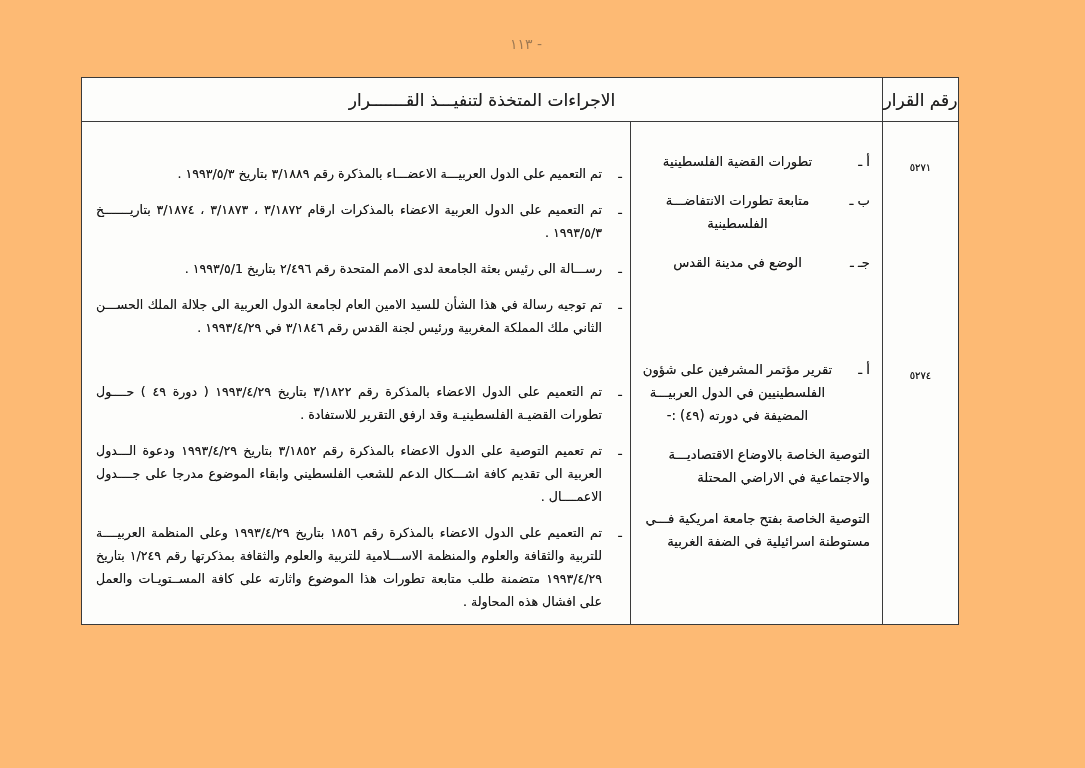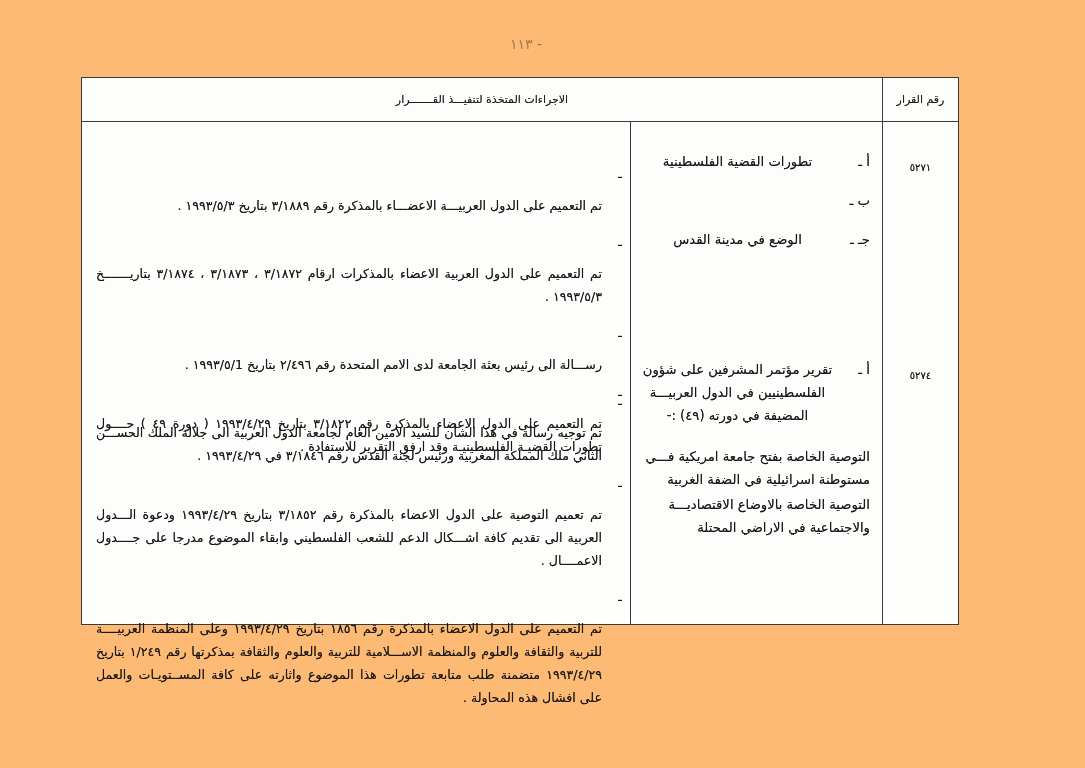--- a/index.html
+++ b/index.html
@@ -26,21 +26,21 @@
   }
   .header-row{
     display:flex;flex:0 0 43px;border-bottom:1.6px solid #3a3a3a;
   }
   .body-row{display:flex;flex:1;}
   .col-number{width:76px;flex:0 0 76px;border-left:1.2px solid #3a3a3a;box-sizing:border-box;}
   .col-subject{width:252px;flex:0 0 252px;border-left:1.2px solid #3a3a3a;box-sizing:border-box;}
   .col-actions{flex:1;box-sizing:border-box;}
   .header-cell{
     display:flex;align-items:center;justify-content:center;
-    font-size:11px;color:#1e1e1e;
+    font-size:17px;color:#1e1e1e;
     text-shadow:0 0 .4px rgba(0,0,0,.55);
     white-space:nowrap;
   }
   .body-col{position:relative;}
   .decision-number{
     position:absolute;right:0;left:0;text-align:center;
     font-size:10px;letter-spacing:3px;color:#161616;
     text-shadow:0 0 .4px rgba(0,0,0,.6);
   }
   .num-1{top:40px;}
@@ -61,21 +61,21 @@
   .actions-block{
     position:absolute;right:8px;left:14px;
     font-size:12.6px;line-height:23px;color:#171717;
     text-shadow:0 0 .35px rgba(0,0,0,.55);
   }
   .ab-1{top:40px;}
   .ab-2{top:258px;}
   .action-item{display:flex;margin-bottom:13px;}
   .action-item:last-child{margin-bottom:0;}
   .action-dash{flex:0 0 20px;color:#141414;}
-  .action-text{flex:1;text-align:justify;margin-top:32px;}
+  .action-text{flex:1;text-align:justify;}
 </style>
 </head>
 <body>
 
 <div class="page">
 
   <div class="page-number">- ١١٣</div>
 
   <div class="doc-table">
 
@@ -93,34 +93,35 @@
 
       <div class="col-subject body-col">
 
         <div class="subject-block sb-1">
           <div class="subject-item">
             <span class="subject-letter">أ ـ</span>
             <span class="subject-text">تطورات القضية الفلسطينية</span>
           </div>
           <div class="subject-item">
             <span class="subject-letter">ب ـ</span>
+            <span class="subject-text">متابعة تطورات الانتفاضـــة الفلسطينية</span>
           </div>
           <div class="subject-item">
             <span class="subject-letter">جـ ـ</span>
             <span class="subject-text">الوضع في مدينة القدس</span>
           </div>
         </div>
 
         <div class="subject-block sb-2">
           <div class="subject-item">
             <span class="subject-letter">أ ـ</span>
             <span class="subject-text">تقرير مؤتمر المشرفين على شؤون الفلسطينيين في الدول العربيـــة المضيفة في دورته (٤٩) :-</span>
           </div>
+          <div class="subject-para">التوصية الخاصة بالاوضاع الاقتصاديـــة والاجتماعية في الاراضي المحتلة</div>
           <div class="subject-para gap">التوصية الخاصة بفتح جامعة امريكية فـــي مستوطنة اسرائيلية في الضفة الغربية</div>
-          <div class="subject-para">التوصية الخاصة بالاوضاع الاقتصاديـــة والاجتماعية في الاراضي المحتلة</div>
         </div>
 
       </div>
 
       <div class="col-actions body-col">
 
         <div class="actions-block ab-1">
           <div class="action-item">
             <span class="action-dash">ـ</span>
             <span class="action-text">تم التعميم على الدول العربيـــة الاعضـــاء بالمذكرة رقم ٣/١٨٨٩ بتاريخ ١٩٩٣/٥/٣ .</span>

